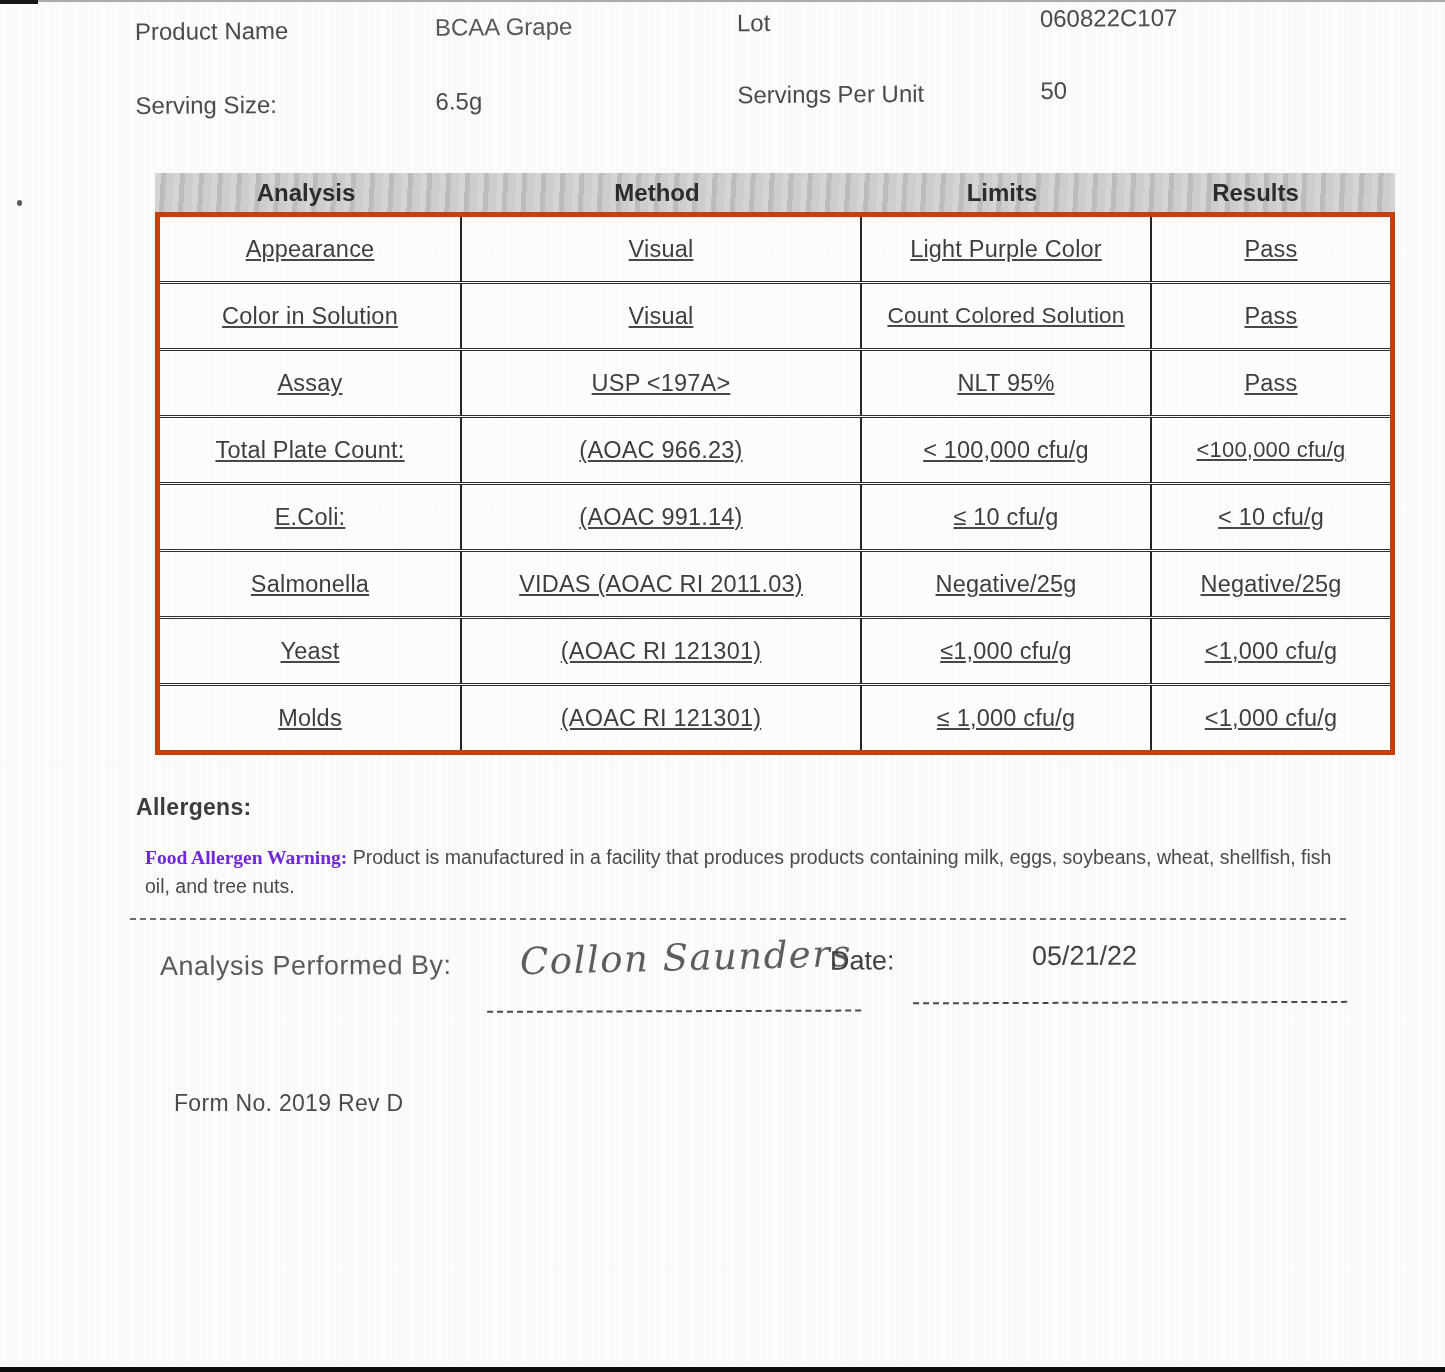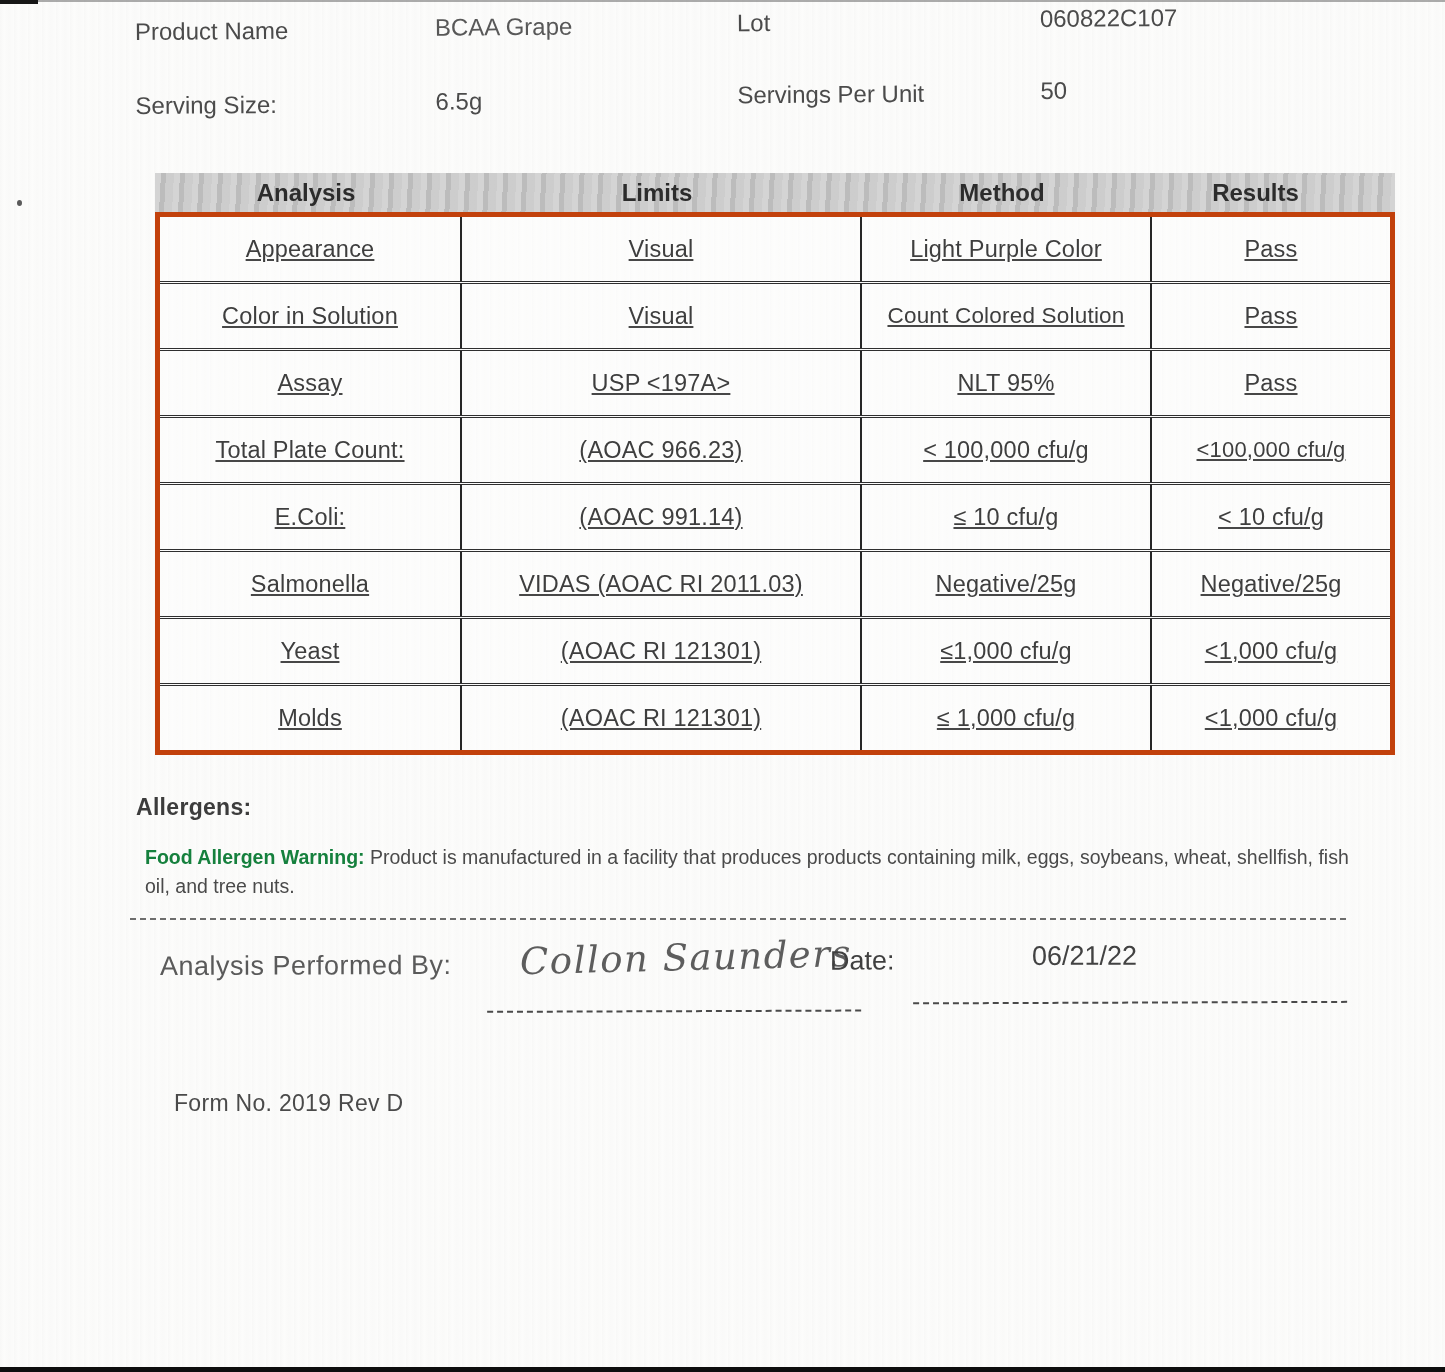--- a/index.html
+++ b/index.html
@@ -80,21 +80,21 @@
     font-size: 23px;
     color: #3c3c3c;
     letter-spacing: 0.3px;
   }
   .warning-para {
     left: 145px; top: 843px; width: 1208px;
     font-size: 19.5px;
     line-height: 29px;
     color: #4a4a4a;
   }
-  .warning-para .lead { font-weight: bold; color: #15803d; }
+  .warning-para .lead { font-weight: bold; color: #6d28d9; font-family: Liberation Serif, serif; }
 
   
   .divider-line { left: 130px; top: 918px; width: 1216px; border-top: 2px dashed #555; opacity: .85; }
   .sig-block { left: 0; top: 0; width: 1445px; height: 1100px; transform: rotate(-0.2deg); transform-origin: 160px 970px; }
   .sig-label { left: 160px; top: 951px; font-size: 27px; color: #5a5a5a; letter-spacing: 0.5px; }
   .sig-name {
     left: 520px; top: 938px;
     font-family: "DejaVu Serif", serif;
     font-style: italic;
     font-size: 37px;
@@ -126,22 +126,22 @@
 
   <span class="hf" style="left:135px; top:92px;">Serving Size:</span>
   <span class="hf" style="left:435px; top:90px;">6.5g</span>
   <span class="hf" style="left:737px; top:86px;">Servings Per Unit</span>
   <span class="hf" style="left:1040px; top:84px;">50</span>
 </div>
 
 <div class="abs coa-table">
   <div class="band">
     <div>Analysis</div>
+    <div>Method</div>
     <div>Limits</div>
-    <div>Method</div>
     <div>Results</div>
   </div>
   <div class="tbody">
     <div class="trow">
       <div class="tcell">Appearance</div>
       <div class="tcell">Visual</div>
       <div class="tcell">Light Purple Color</div>
       <div class="tcell">Pass</div>
     </div>
     <div class="trow">
@@ -191,17 +191,17 @@
 
 <div class="abs allergens-heading">Allergens:</div>
 <p class="abs warning-para" style="margin:0;"><span class="lead">Food Allergen Warning:</span> <span>Product is manufactured in a facility that produces products containing milk, eggs, soybeans, wheat, shellfish, fish oil, and tree nuts.</span></p>
 
 <div class="abs divider-line"></div>
 <div class="abs sig-block">
   <span class="abs sig-label">Analysis Performed By:</span>
   <span class="abs sig-name">Collon Saunders</span>
   <div class="abs sig-underline"></div>
   <span class="abs date-label">Date:</span>
-  <span class="abs date-value">06/21/22</span>
+  <span class="abs date-value">05/21/22</span>
   <div class="abs date-underline"></div>
 </div>
 
 <div class="abs form-no">Form No. 2019 Rev D</div>
 
 </body></html>

